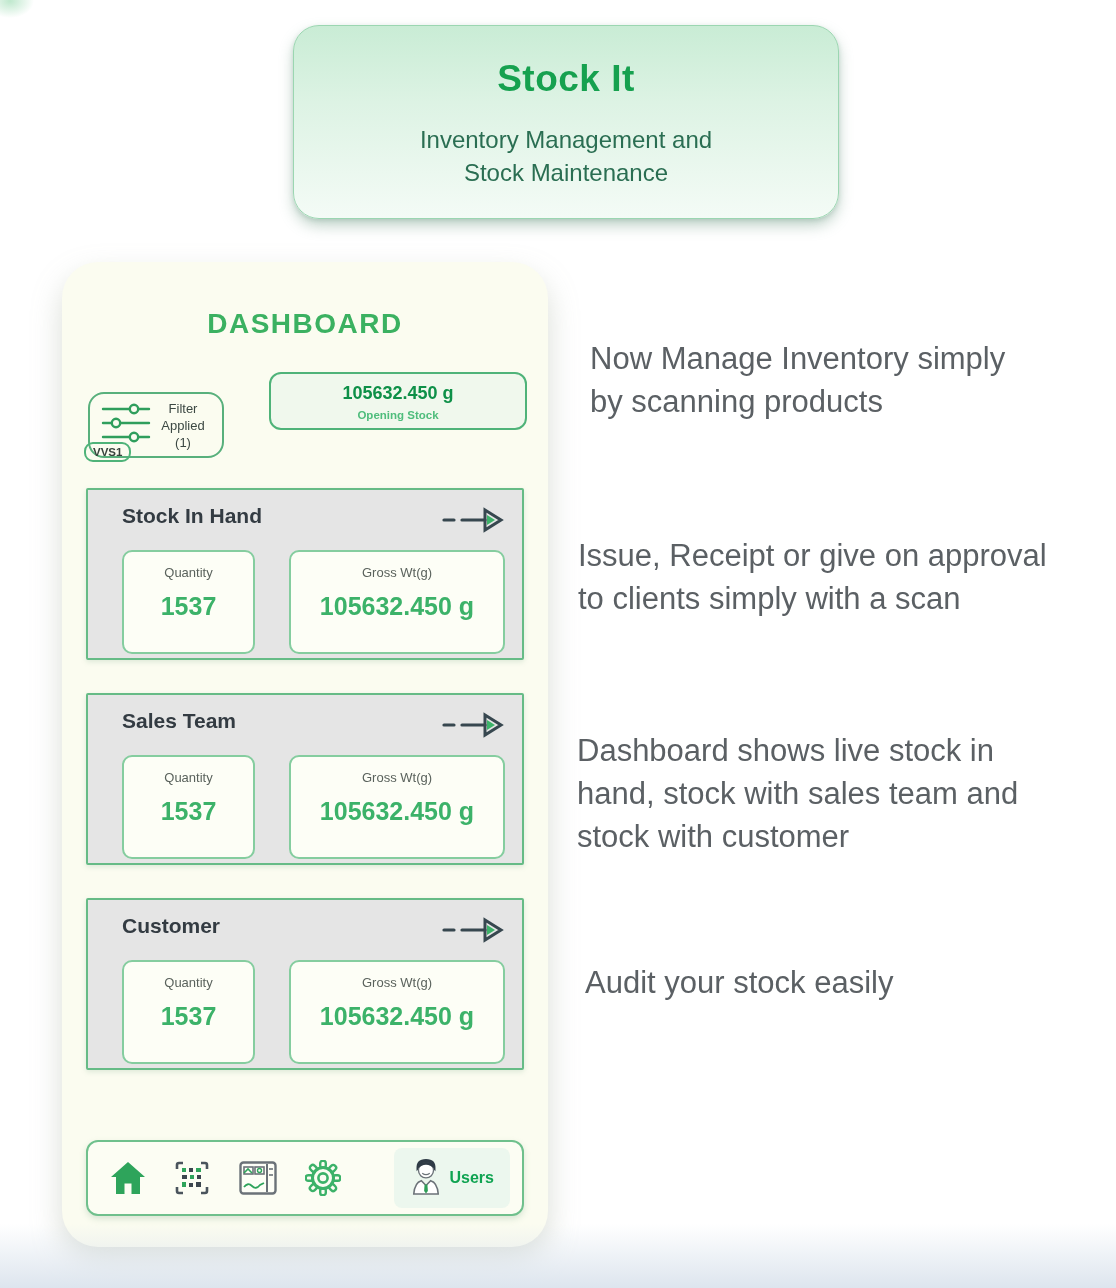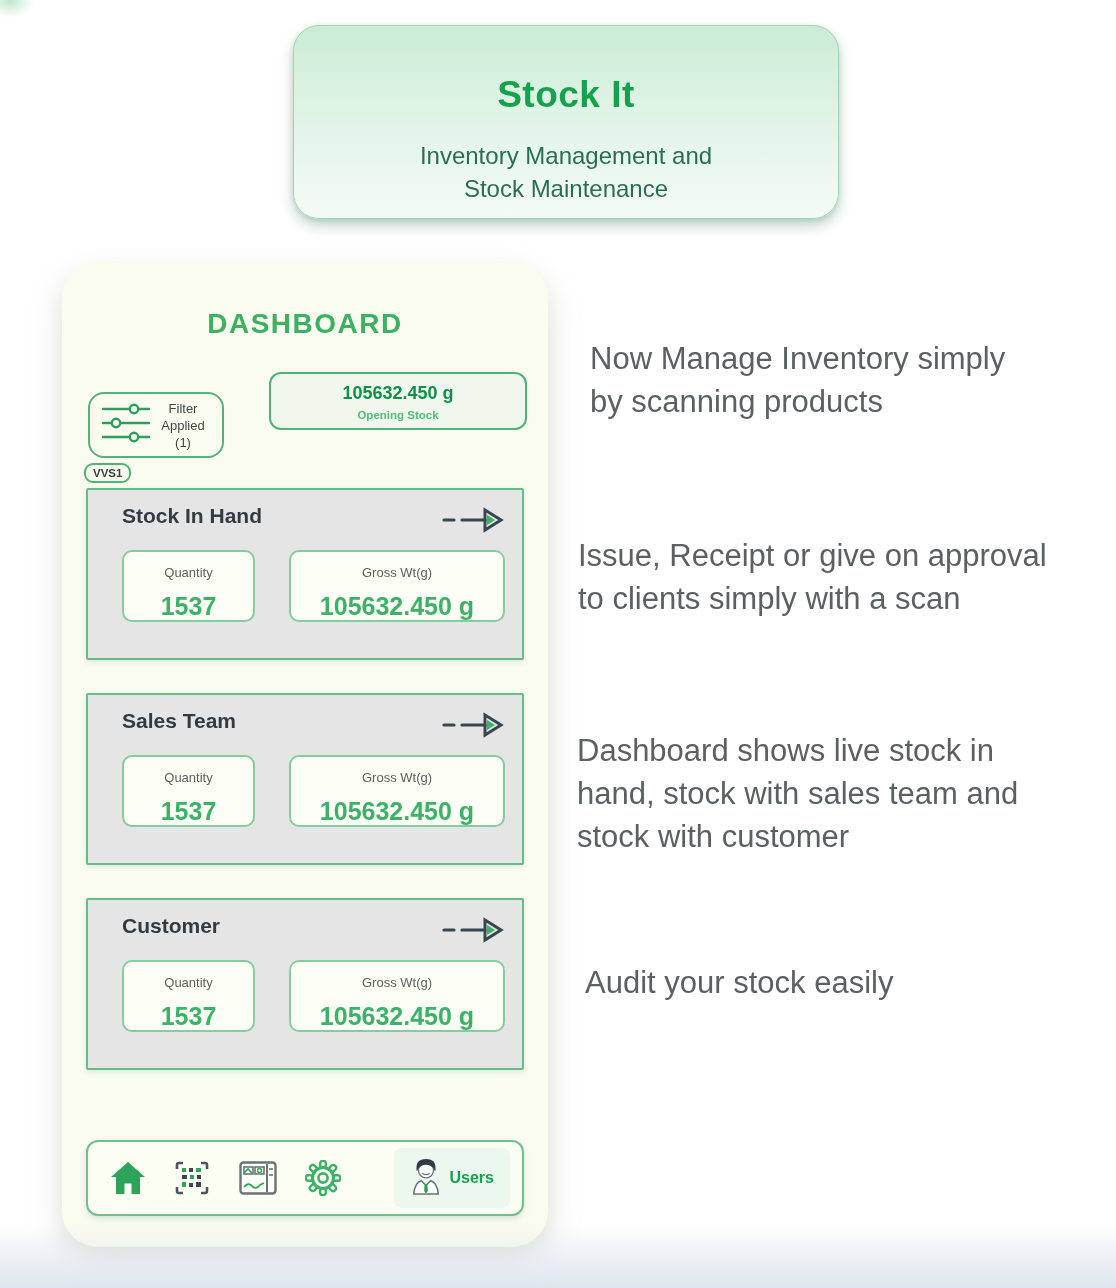--- a/index.html
+++ b/index.html
@@ -9,21 +9,21 @@
         background:linear-gradient(to bottom,rgba(229,236,242,0),#dde5ee);}
   .corner-artifact{position:absolute;left:-14px;top:-16px;width:48px;height:34px;border-radius:50%;
         background:radial-gradient(closest-side,#bfe8cd,rgba(255,255,255,0));}
 
   
   .header-card{position:absolute;left:293px;top:25px;width:546px;height:194px;border-radius:26px;
         border:1px solid #9bd6b1;
         background:linear-gradient(to bottom,#c9ecd5 0%,#ddf3e4 40%,#f4fbf6 100%);
         box-shadow:0 7px 14px rgba(125,165,145,.45),0 2px 4px rgba(125,165,145,.3);
         box-sizing:border-box;text-align:center;}
-  .header-title{margin-top:48px;font-size:37px;font-weight:600;color:#16a14f;letter-spacing:.5px;}
+  .header-title{margin-top:32px;font-size:37px;font-weight:600;color:#16a14f;letter-spacing:.5px;}
   .header-subtitle{margin-top:23px;font-size:24px;line-height:33px;font-weight:500;color:#2a6e52;}
   .header-subtitle span{display:block;}
 
   
   .phone{position:absolute;left:62px;top:262px;width:486px;height:985px;border-radius:36px;
         background:#fbfcf0;box-shadow:0 14px 30px rgba(150,160,140,.35);}
   .dash-title{position:absolute;top:46px;left:0;width:100%;text-align:center;
         font-size:28px;font-weight:700;color:#3bb161;letter-spacing:1.5px;}
 
   .filter-btn{position:absolute;left:26px;top:106px;width:136px;height:66px;box-sizing:border-box;
@@ -31,29 +31,29 @@
         display:flex;align-items:center;padding:0 8px 0 10px;cursor:pointer;margin-top:24px;}
   .filter-text{flex:1;text-align:center;font-size:13px;line-height:17px;color:#3c4843;font-weight:500;}
   .filter-text span{display:block;}
 
   .opening-card{position:absolute;left:207px;top:110px;width:258px;height:58px;box-sizing:border-box;
         border:2px solid #4fb379;border-radius:12px;background:rgba(226,245,233,.45);
         text-align:center;padding-top:9px;}
   .opening-value{font-size:18px;font-weight:700;color:#0e9048;}
   .opening-label{margin-top:5px;font-size:11.5px;font-weight:600;color:#4fbd7c;}
 
-  .chip{position:absolute;left:22px;top:201px;border:2px solid #4fb379;border-radius:9px;
+  .chip{position:absolute;left:22px;top:180px;border:2px solid #4fb379;border-radius:9px;
         padding:2px 7px;font-size:11.5px;font-weight:600;color:#37423c;background:transparent;cursor:pointer;}
 
   .section{position:absolute;left:24px;width:438px;height:172px;box-sizing:border-box;
         border:2px solid #66bb86;border-radius:2px;background:#e5e5e5;
         box-shadow:0 2px 5px rgba(140,180,150,.25);}
   .section-title{position:absolute;left:34px;top:14px;font-size:21px;font-weight:700;color:#333b42;}
   .section-arrow{position:absolute;right:18px;top:16px;cursor:pointer;}
-  .stat-card{position:absolute;top:60px;height:72px;box-sizing:border-box;border:2px solid #85cd9f;
+  .stat-card{position:absolute;top:60px;height:104px;box-sizing:border-box;border:2px solid #85cd9f;
         border-radius:10px;background:#fdfef6;text-align:center;padding-top:13px;}
   .stat-qty{left:34px;width:133px;}
   .stat-gross{left:201px;width:216px;}
   .stat-label{font-size:13px;color:#5a625c;}
   .stat-value{margin-top:12px;font-size:25px;font-weight:700;color:#3cb269;}
 
   .nav{position:absolute;left:24px;top:878px;width:438px;height:76px;box-sizing:border-box;
         border:2px solid #6fc08c;border-radius:12px;background:#fcfdf3;
         box-shadow:0 3px 6px rgba(140,180,150,.3);
         display:flex;align-items:center;justify-content:space-between;padding:0 12px 0 22px;}

